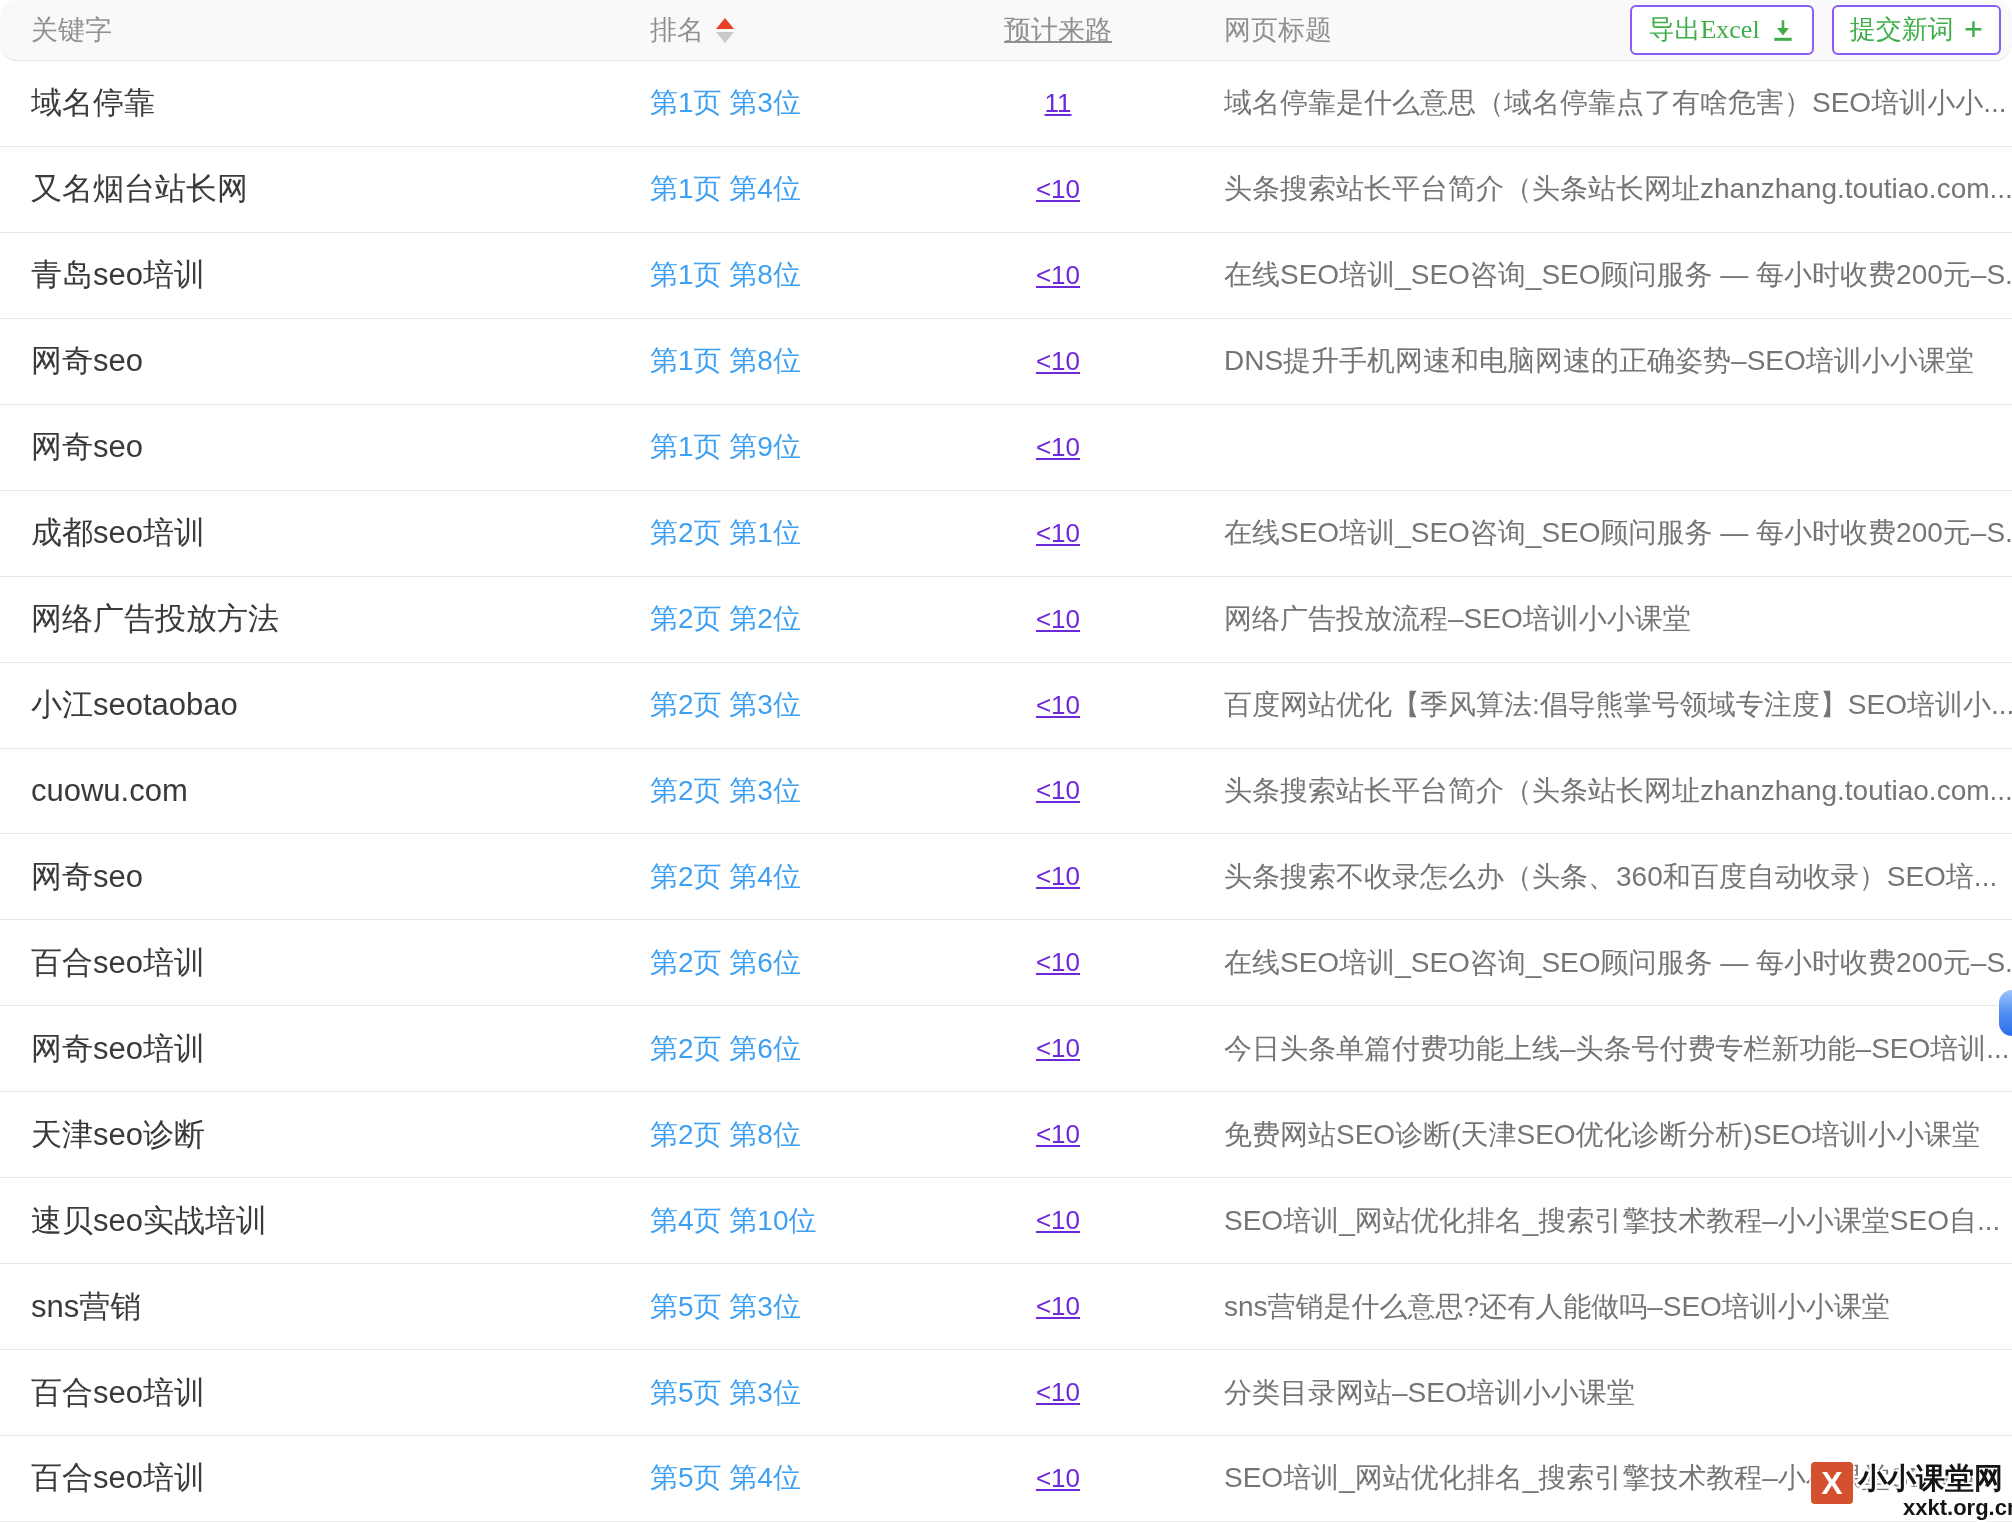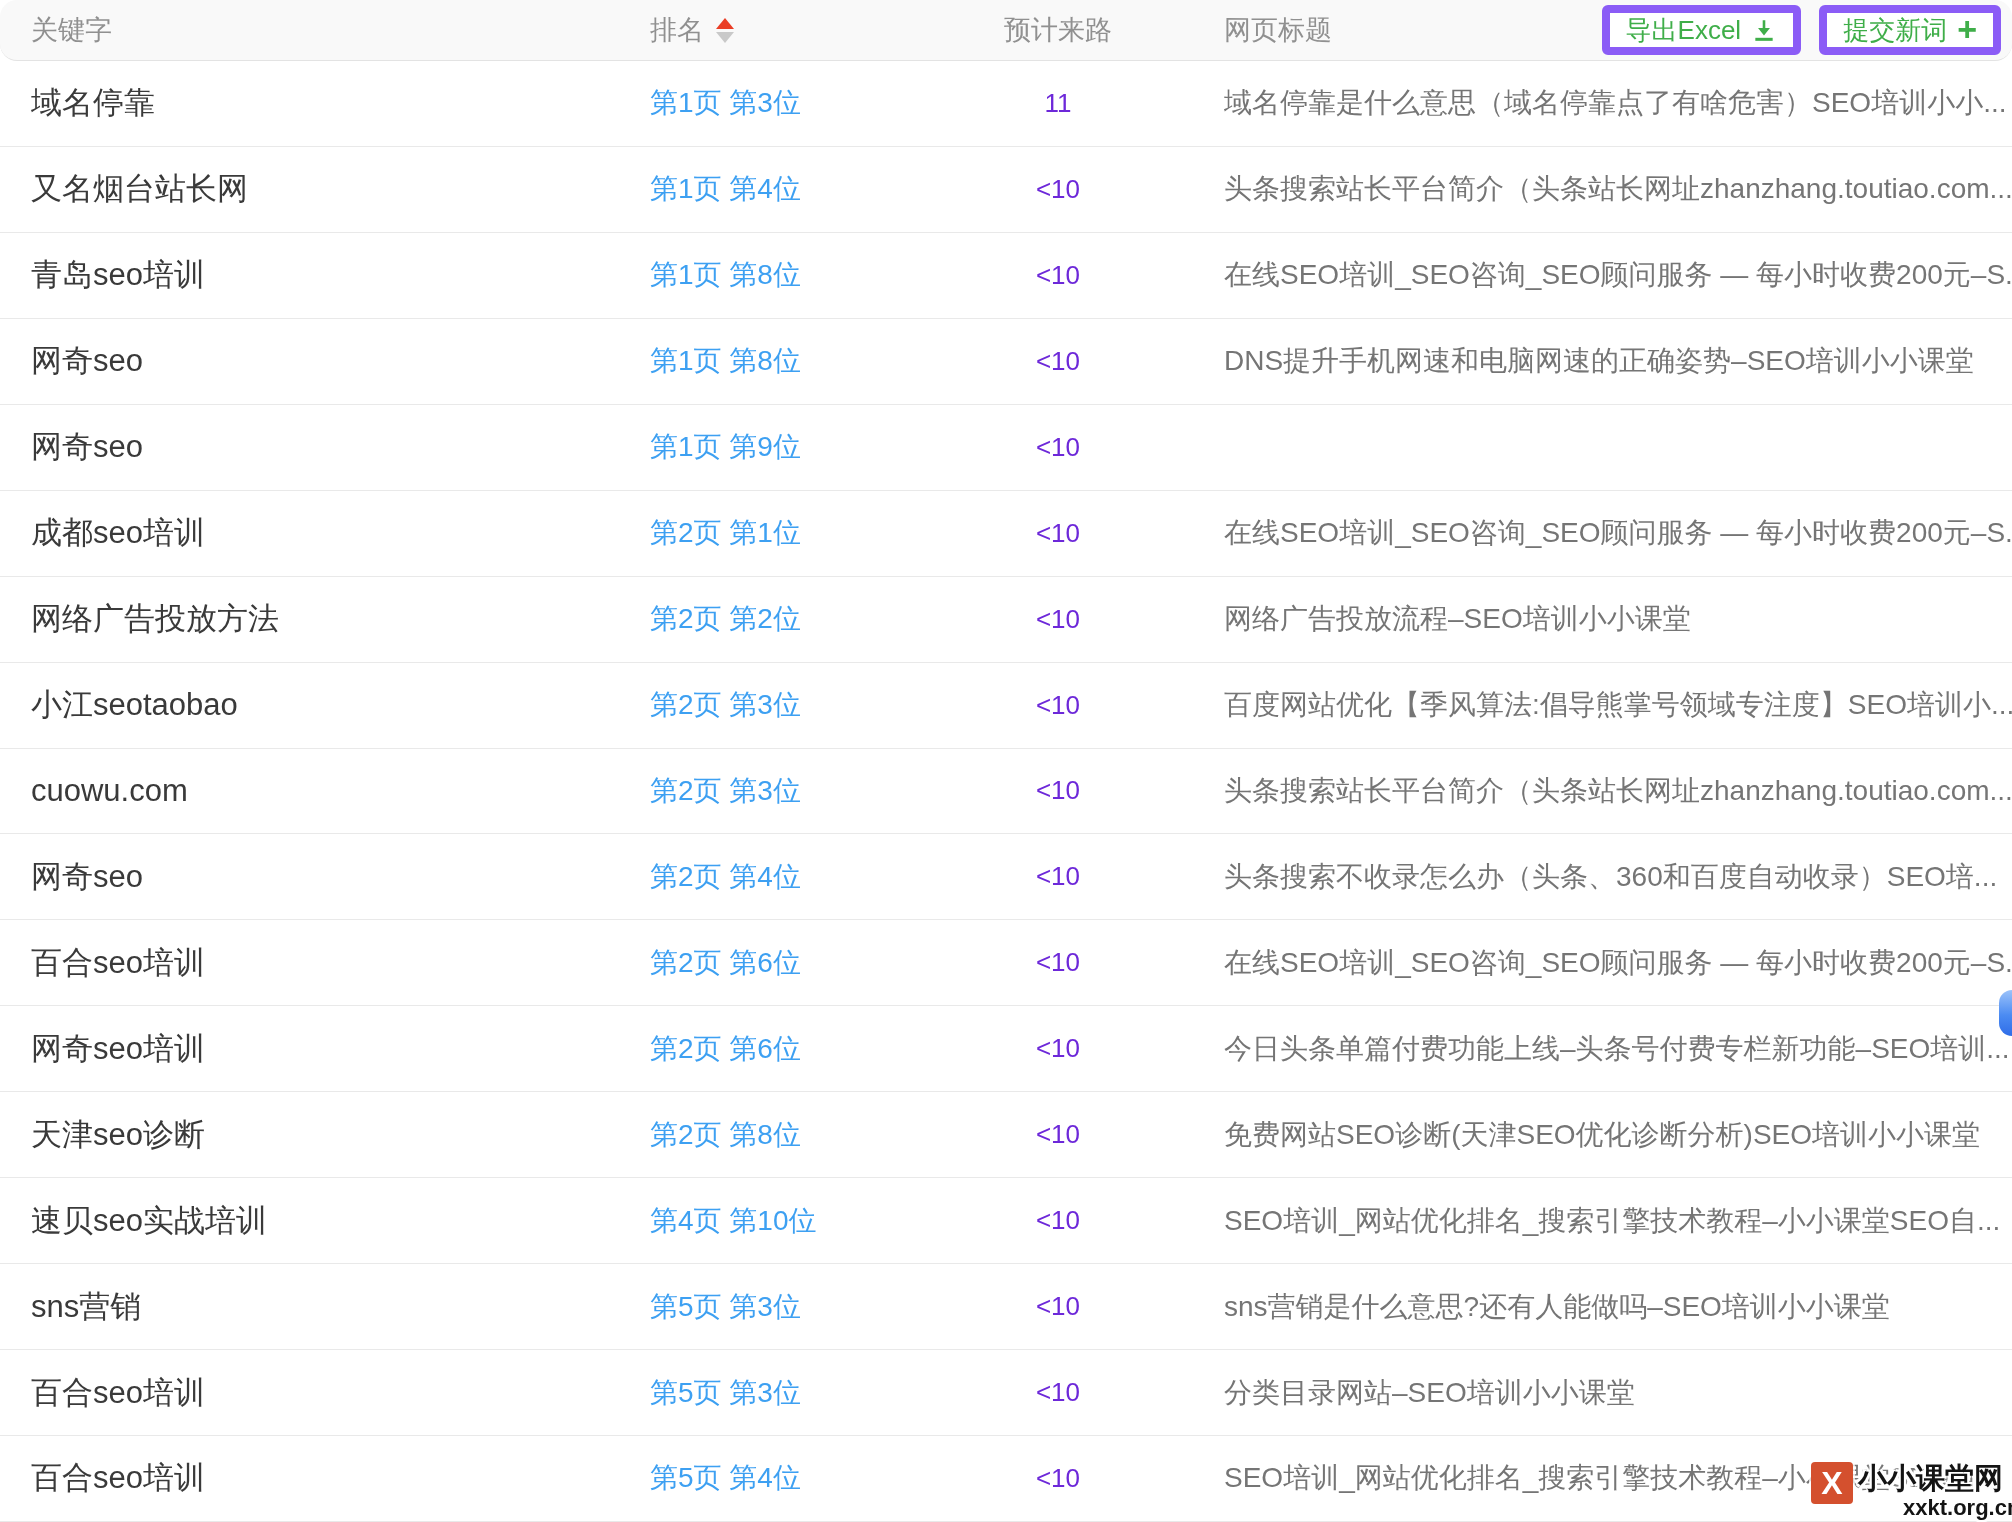--- a/index.html
+++ b/index.html
@@ -13,33 +13,33 @@
   
   .thead {
     position:relative; height:61px; background:#f9f9f9;
     border-bottom:1px solid #e3e3e3; box-sizing:border-box;
     display:grid; grid-template-columns:650px 212px 362px 1fr;
     align-items:center; color:#909090; font-size:27px;border-radius:17px;
   }
   .cell { display:flex; align-items:center; min-width:0; }
   .c-keyword { padding-left:31px; }
   .c-rank    { justify-content:flex-start; }
-  .c-traffic { justify-content:center; padding-left:30px; }
+  .c-traffic { justify-content:center; padding-left:30px;text-decoration:underline; }
   .c-title   { padding-right:24px; }
 
   .sort { display:inline-flex; flex-direction:column; margin-left:12px; cursor:pointer; }
   .tri { width:0; height:0; border-left:9px solid transparent; border-right:9px solid transparent; }
   .tri.up   { border-bottom:11px solid #ea3e26; margin-bottom:3px; }
   .tri.down { border-top:11px solid #c9c9c9; }
 
   .toolbar { position:absolute; top:5px; right:11px; display:flex; gap:18px; }
   .btn {
     height:50px; padding:0 16px; box-sizing:border-box;
-    background:#fff; border:8px solid #8b5cf6; border-radius:6px;
-    color:#3fae49; font-size:26px; font-family:Liberation Sans, sans-serif;
+    background:#fff; border:2px solid #8b5cf6; border-radius:6px;
+    color:#3fae49; font-size:26px; font-family:Liberation Serif, serif;
     display:flex; align-items:center; gap:10px; cursor:pointer; line-height:1;
   }
   .btn .plus { font-size:34px; font-weight:bold; margin-top:-3px; }
 
   
   .tbody { position:relative; }
   .row {
     height:85.94px; box-sizing:border-box; border-bottom:1px solid #e9e9e9;
     display:grid; grid-template-columns:650px 212px 362px 1fr; align-items:center;
     background:#fff;

